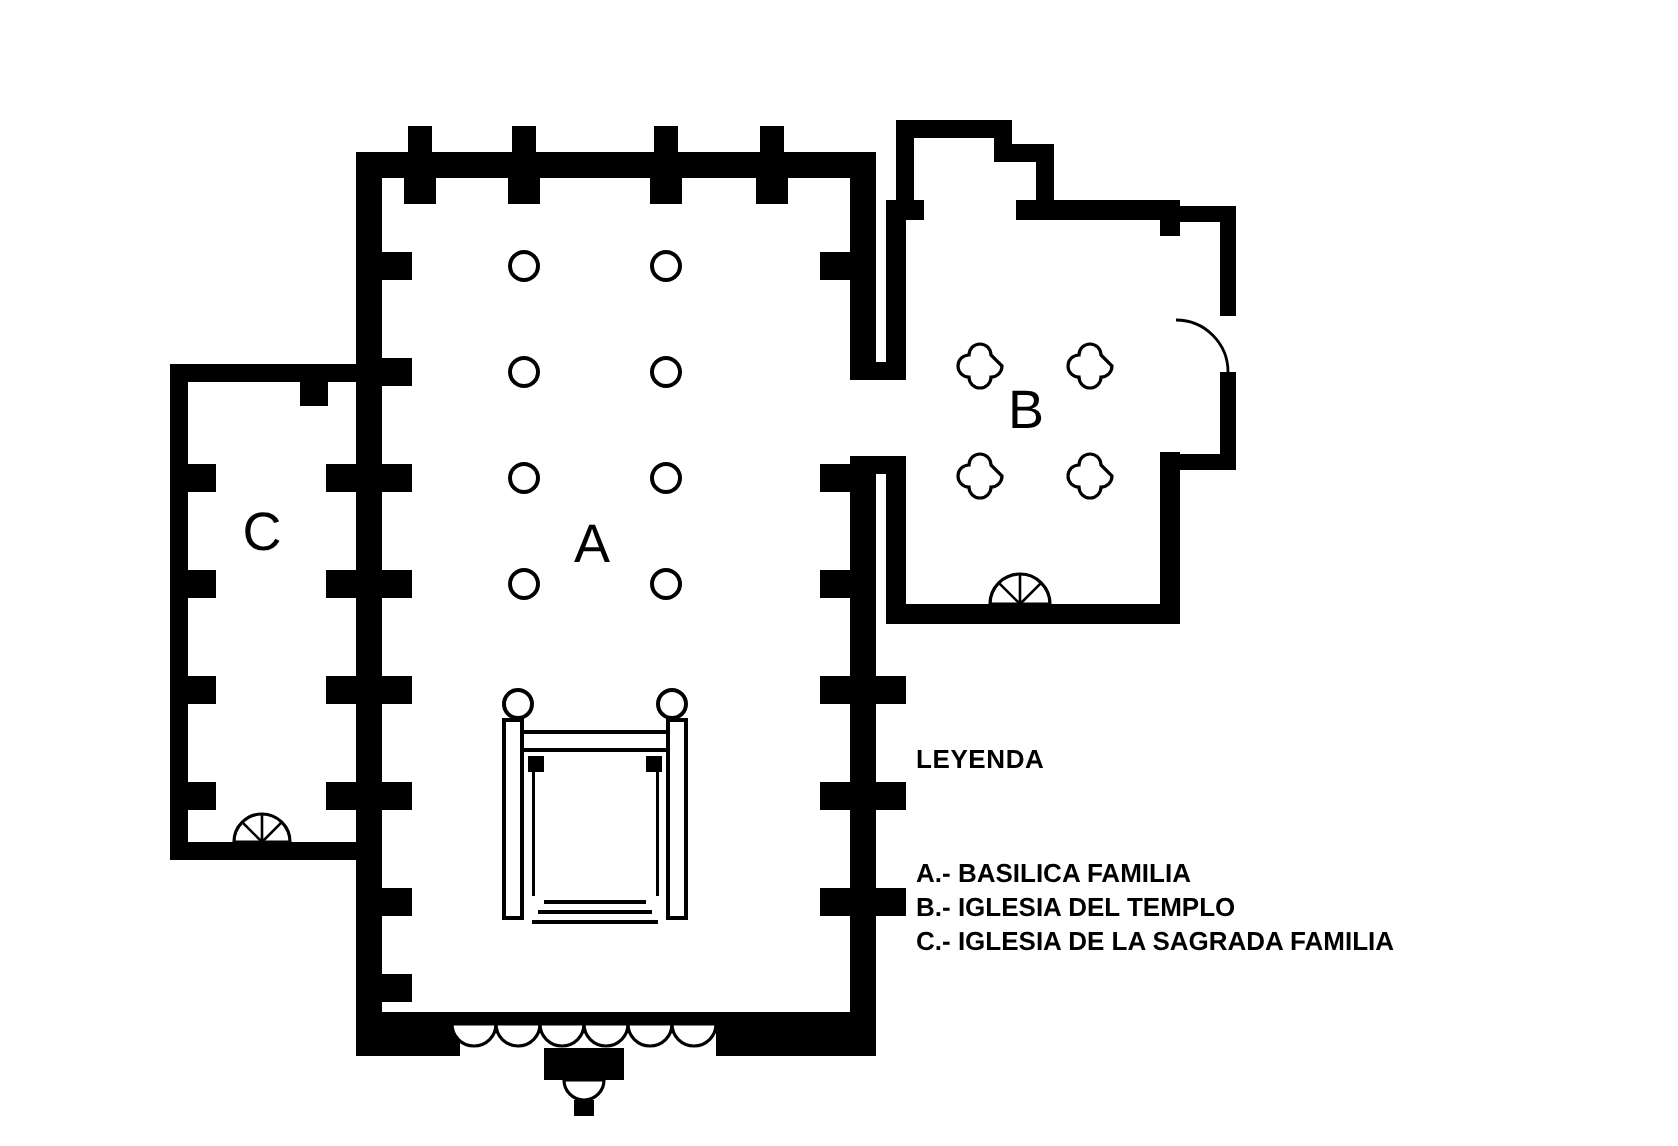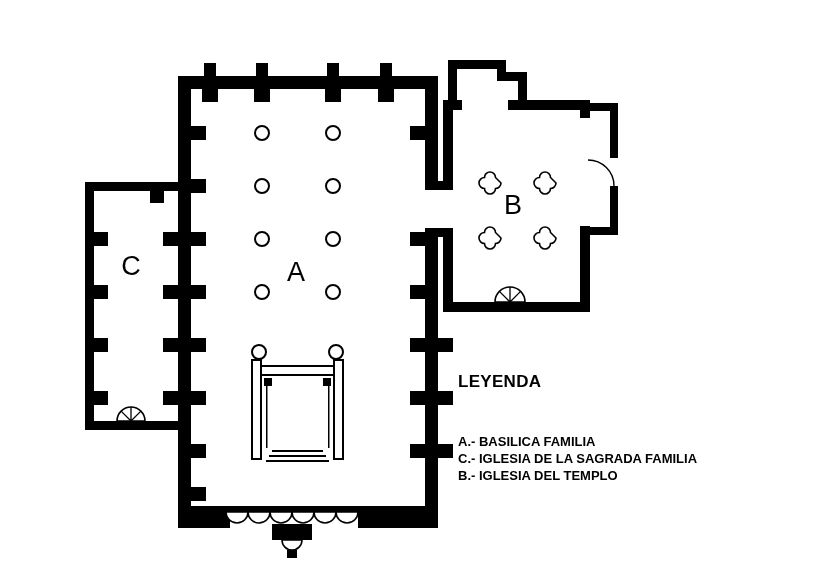--- a/index.html
+++ b/index.html
@@ -35,21 +35,21 @@
   }
   
   .legend {
     position: absolute;
     left: 458px;
     top: 372px;
     width: 360px;
     color: #000000;
   }
   .legend-title {
-    font-size: 17px;
+    font-size: 13px;
     font-weight: bold;
     letter-spacing: 0.3px;
     margin-bottom: 41px;
   }
   .legend-item {
     font-size: 13px;
     font-weight: bold;
     line-height: 17px;
     white-space: nowrap;
   }
@@ -206,18 +206,18 @@
 
     <text class="area-letter" x="296" y="281">A</text>
     <text class="area-letter" x="513" y="214">B</text>
     <text class="area-letter" x="131" y="275">C</text>
   </svg>
 
   <div class="legend">
     <div class="legend-title">LEYENDA</div>
     <div>
       <div class="legend-item">A.- BASILICA FAMILIA</div>
+      <div class="legend-item">B.- IGLESIA DEL TEMPLO</div>
       <div class="legend-item">C.- IGLESIA DE LA SAGRADA FAMILIA</div>
-      <div class="legend-item">B.- IGLESIA DEL TEMPLO</div>
     </div>
   </div>
 
 </div>
 
 </body></html>

